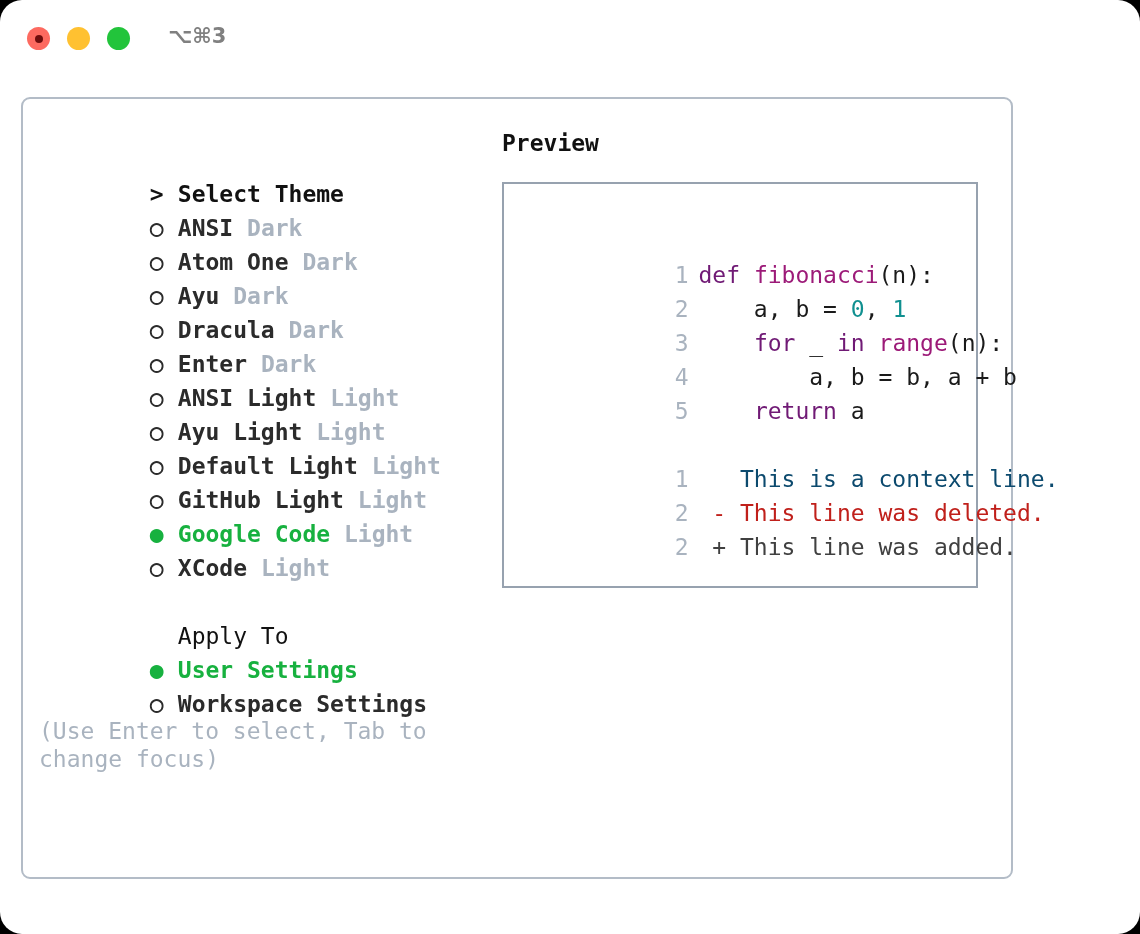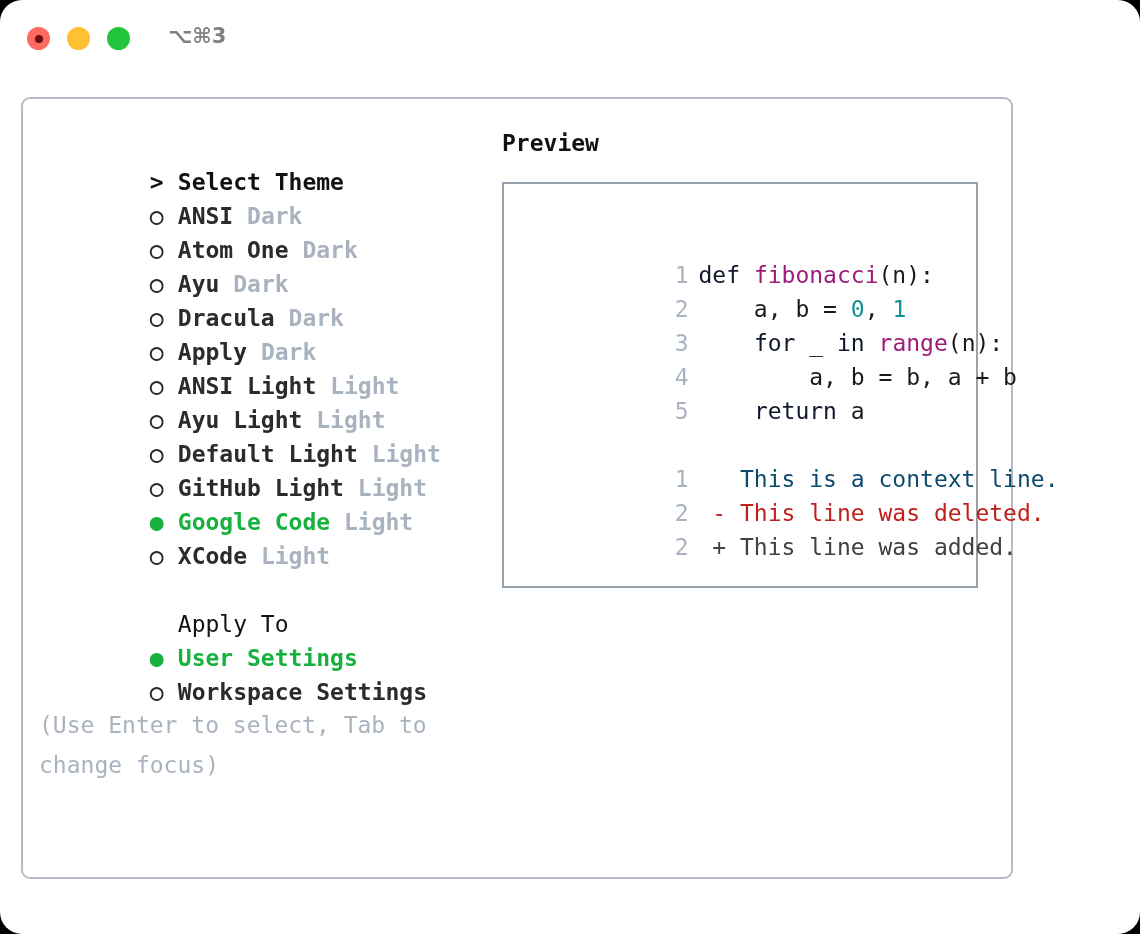--- a/index.html
+++ b/index.html
@@ -81,21 +81,21 @@
     border: 2px solid #b3bcc7;
     border-radius: 9px;
     box-sizing: border-box;
     background: #ffffff;
   }
 
   
   .left-col {
     position: absolute;
     left: 16px;
-    top: 32px;
+    top: 44px;
     width: 440px;
   }
 
   .row {
     height: 34px;
     line-height: 34px;
     font-size: 23px;
     white-space: pre;
     display: block;
     font-weight: bold;
@@ -122,21 +122,21 @@
     line-height: 34px;
     font-size: 23px;
     color: #111111;
     white-space: pre;
   }
   .section-head .marker { color: transparent; }
 
   .help {
     margin-top: 30px;
     font-size: 23px;
-    line-height: 40px;
+    line-height: 28px;
     color: #a9b3bf;
     width: 410px;
     white-space: pre-wrap;
   }
 
   
   .right-col {
     position: absolute;
     left: 479px;
     top: 27px;
@@ -165,21 +165,21 @@
     white-space: pre;
     padding-left: 18px;
   }
   .ln {
     display: inline-block;
     width: 28px;
     text-align: right;
     color: #a9b3bf;
     margin-right: 10px;
   }
-  .kw   { color: #0f172a; }
+  .kw   { color: #701a75; }
   .fn   { color: #9c1a78; }
   .num  { color: #109090; }
   .plain{ color: #1a1a1a; }
   .ctx  { color: #0c4a6e; }
   .del  { color: #c0201b; text-align: right; }
   .add  { color: #404040; }
   .gap  { height: 34px; }
 </style>
 </head>
 <body>
@@ -209,21 +209,21 @@
       <div class="row">
         <span class="marker">○</span><span class="name">Atom One</span><span class="cat"> </span><span class="cat">Dark</span>
       </div>
       <div class="row">
         <span class="marker">○</span><span class="name">Ayu</span><span class="cat"> </span><span class="cat">Dark</span>
       </div>
       <div class="row">
         <span class="marker">○</span><span class="name">Dracula</span><span class="cat"> </span><span class="cat">Dark</span>
       </div>
       <div class="row">
-        <span class="marker">○</span><span class="name">Apply</span><span class="cat"> </span><span class="cat">Dark</span>
+        <span class="marker">○</span><span class="name">Enter</span><span class="cat"> </span><span class="cat">Dark</span>
       </div>
       <div class="row">
         <span class="marker">○</span><span class="name">ANSI Light</span><span class="cat"> </span><span class="cat">Light</span>
       </div>
       <div class="row">
         <span class="marker">○</span><span class="name">Ayu Light</span><span class="cat"> </span><span class="cat">Light</span>
       </div>
       <div class="row">
         <span class="marker">○</span><span class="name">Default Light</span><span class="cat"> </span><span class="cat">Light</span>
       </div>

